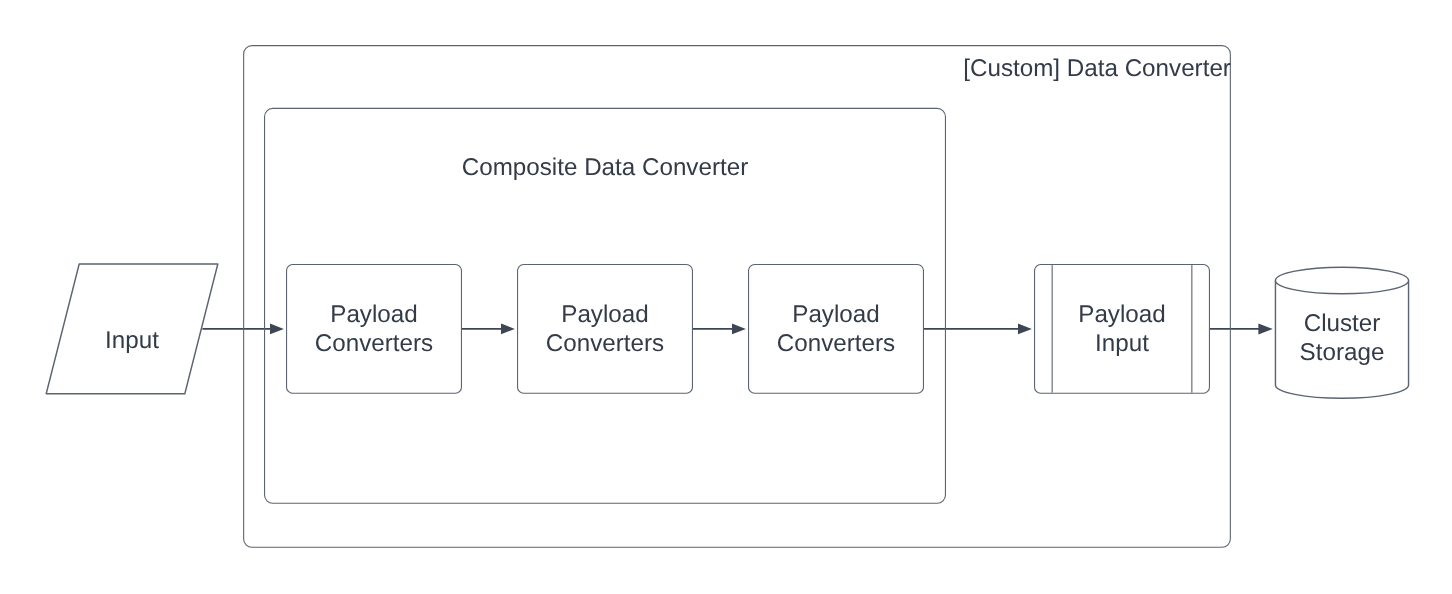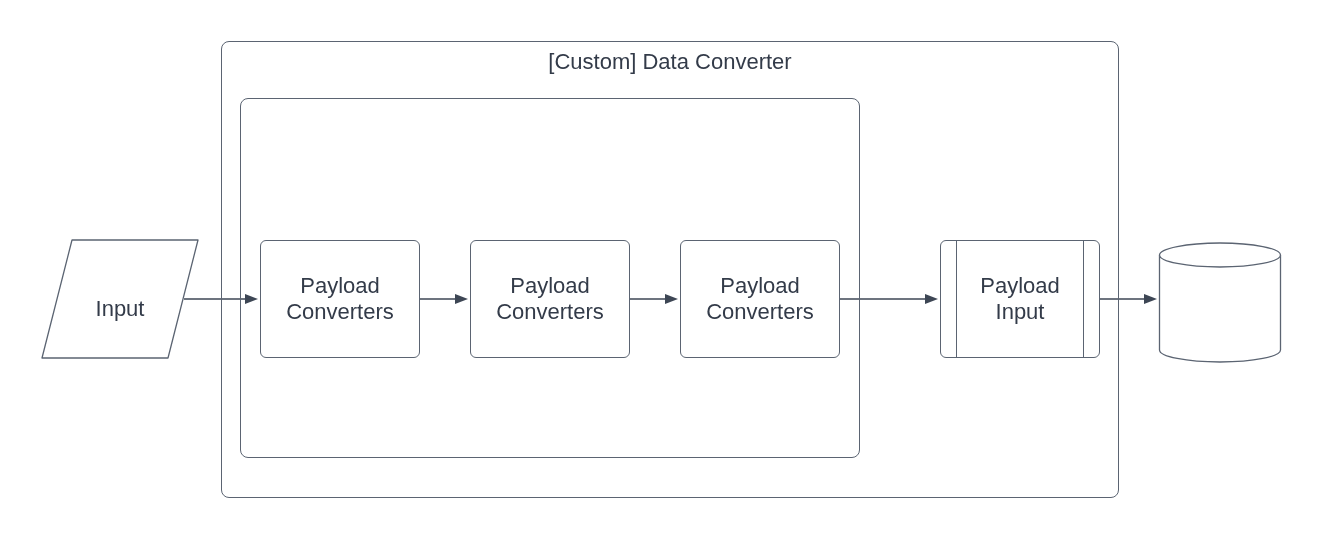--- a/index.html
+++ b/index.html
@@ -67,21 +67,21 @@
     flex-direction: column;
     align-items: center;
     justify-content: center;
     text-align: center;
     font-size: 22px;
     line-height: 26px;
     color: var(--text);
     pointer-events: none;
     white-space: nowrap;
   }
-  .lbl-outer-title { left: 221px; top: 49px; width: 898px; height: 26px; }
+  .lbl-outer-title { left: 221px; top: 49px; width: 898px; height: 26px; align-items: flex-end; }
   .lbl-inner-title { left: 240px; top: 139px; width: 620px; height: 26px; }
   .lbl-input { left: 42px; top: 240px; width: 156px; height: 138px; }
   .lbl-box-1 { left: 260px; top: 240px; width: 160px; height: 118px; }
   .lbl-box-2 { left: 470px; top: 240px; width: 160px; height: 118px; }
   .lbl-box-3 { left: 680px; top: 240px; width: 160px; height: 118px; }
   .lbl-codec { left: 940px; top: 240px; width: 160px; height: 118px; }
   .lbl-storage { left: 1159px; top: 252px; width: 122px; height: 110px; }
 </style>
 </head>
 <body>
@@ -114,20 +114,23 @@
   <div class="node-box box-2"></div>
   <div class="node-box box-3"></div>
   <div class="node-box box-codec">
     <div class="codec-bar codec-bar-left"></div>
     <div class="codec-bar codec-bar-right"></div>
   </div>
 
   <div class="lbl lbl-outer-title">
     <span>[Custom] Data Converter</span>
   </div>
+  <div class="lbl lbl-inner-title">
+    <span>Composite Data Converter</span>
+  </div>
 
   <div class="lbl lbl-input">
     <span>Input</span>
   </div>
 
   <div class="lbl lbl-box-1">
     <span>Payload</span>
     <span>Converters</span>
   </div>
   <div class="lbl lbl-box-2">
@@ -137,14 +140,18 @@
   <div class="lbl lbl-box-3">
     <span>Payload</span>
     <span>Converters</span>
   </div>
 
   <div class="lbl lbl-codec">
     <span>Payload</span>
     <span>Input</span>
   </div>
 
+  <div class="lbl lbl-storage">
+    <span>Cluster</span>
+    <span>Storage</span>
+  </div>
 
 </div>
 
 </body></html>

